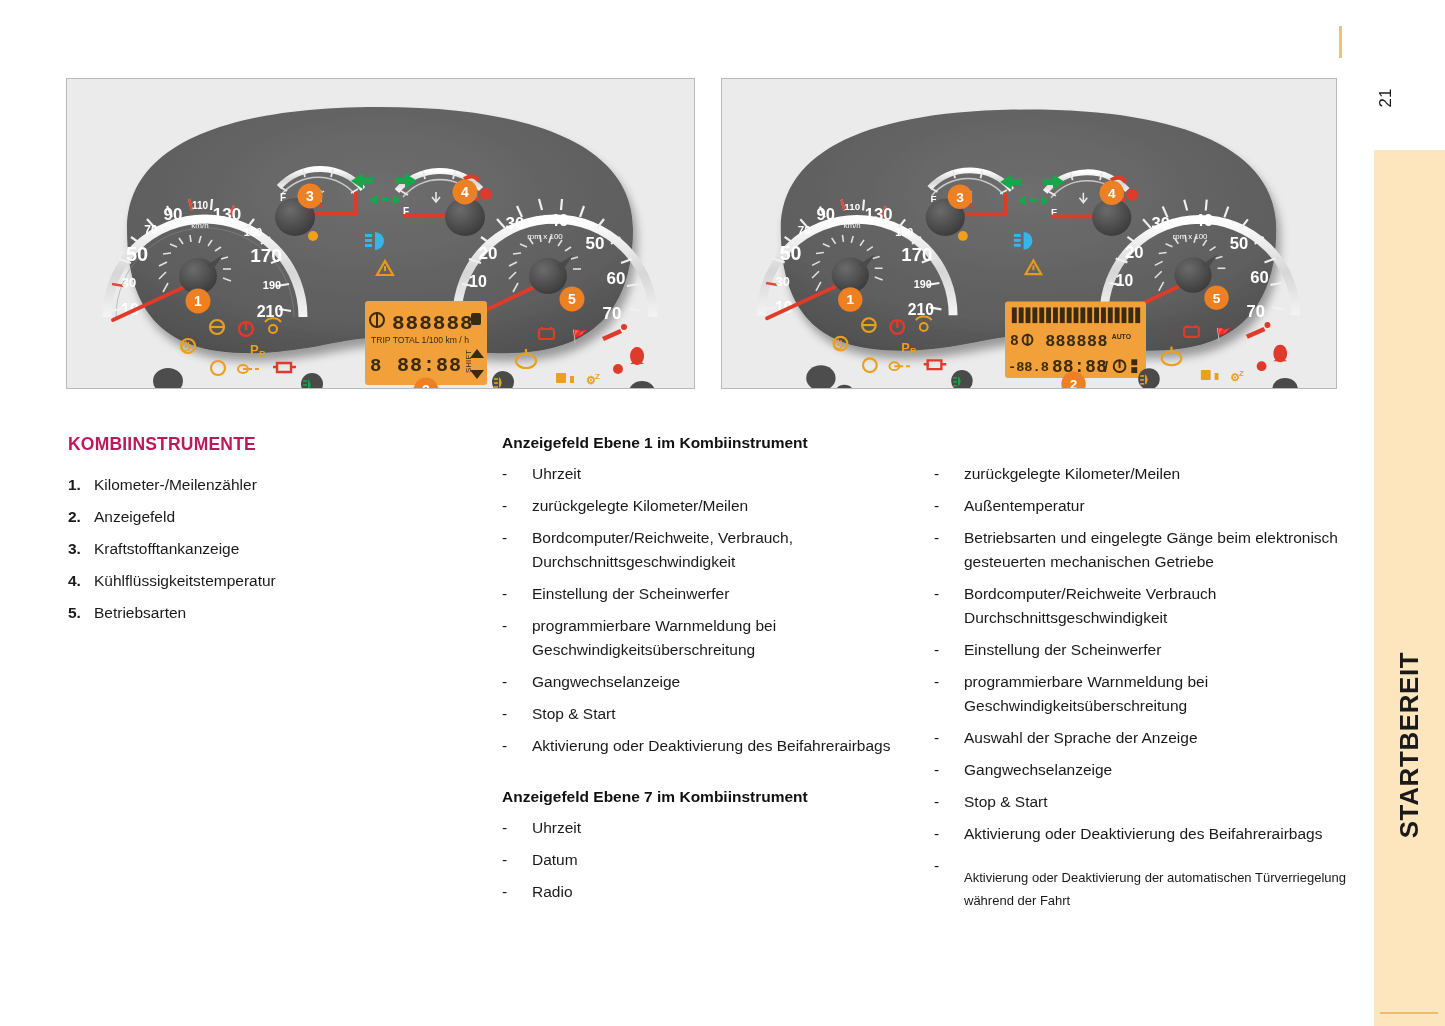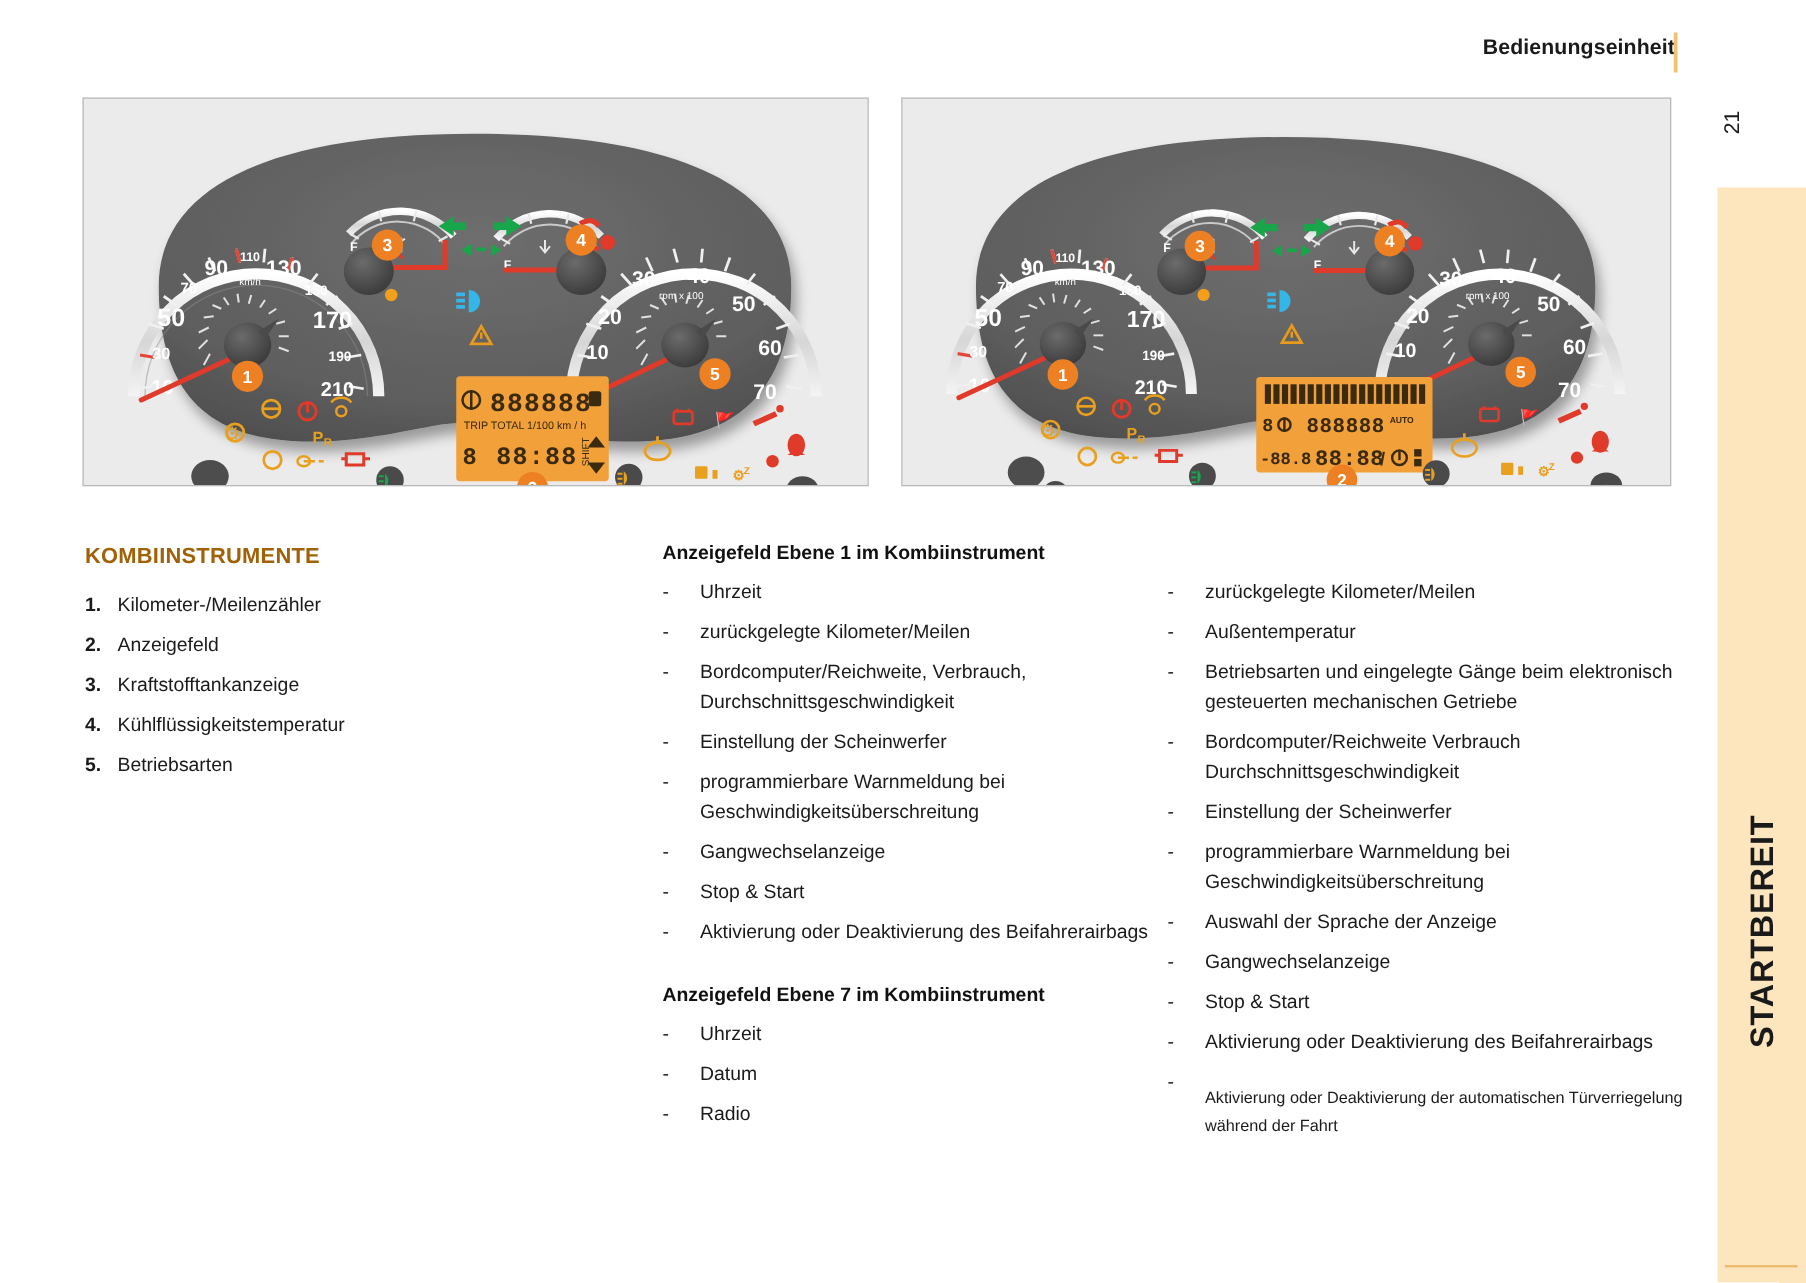--- a/index.html
+++ b/index.html
@@ -63,25 +63,25 @@
   .caption{
     position:absolute;font-size:16.5px;font-weight:bold;color:#111;
   }
   .cap-left{left:68px;top:396px;}
   .cap-right{left:722px;top:396px;}
   .cluster-svg{position:absolute;left:0;top:0;}
 
   
   .col{position:absolute;}
   .col-1{left:68px;top:434px;width:400px;}
-  .col-2{left:530px;top:434px;width:400px;}
+  .col-2{left:502px;top:434px;width:400px;}
   .col-3{left:934px;top:462px;width:420px;}
 
   h2.section-title{
-    margin:0 0 14px 0;font-size:17.5px;font-weight:bold;letter-spacing:.2px;color:#a16207;
+    margin:0 0 14px 0;font-size:17.5px;font-weight:bold;letter-spacing:.2px;color:#be185d;
   }
   h3.sub-title{
     margin:0 0 10px 0;font-size:15.5px;font-weight:bold;color:#111;
   }
   h3.sub-title.spaced{margin-top:30px;}
 
   ol.num-list{margin:0;padding:0;list-style:none;}
   ol.num-list li{
     display:flex;font-size:15.5px;line-height:32px;color:#1a1a1a;
   }
@@ -94,23 +94,20 @@
   }
   ul.dash-list li .dash{width:30px;flex:none;}
   ul.dash-list li .txt{flex:1;}
   ul.dash-list li.small .txt{font-size:13px;line-height:23px;margin-top:12px;}
 </style>
 </head>
 <body>
 
 <div class="page">
 
-  <div class="header">
-    <span class="header-title">Bedienungseinheit</span>
-  </div>
   <div class="header-rule"></div>
   <div class="page-number">21</div>
 
   <div class="side-tab">
     <div class="side-tab-label">STARTBEREIT</div>
     <div class="side-tab-divider"></div>
     <div class="side-tab-number">1</div>
   </div>
 
   <div class="figure fig-left">

